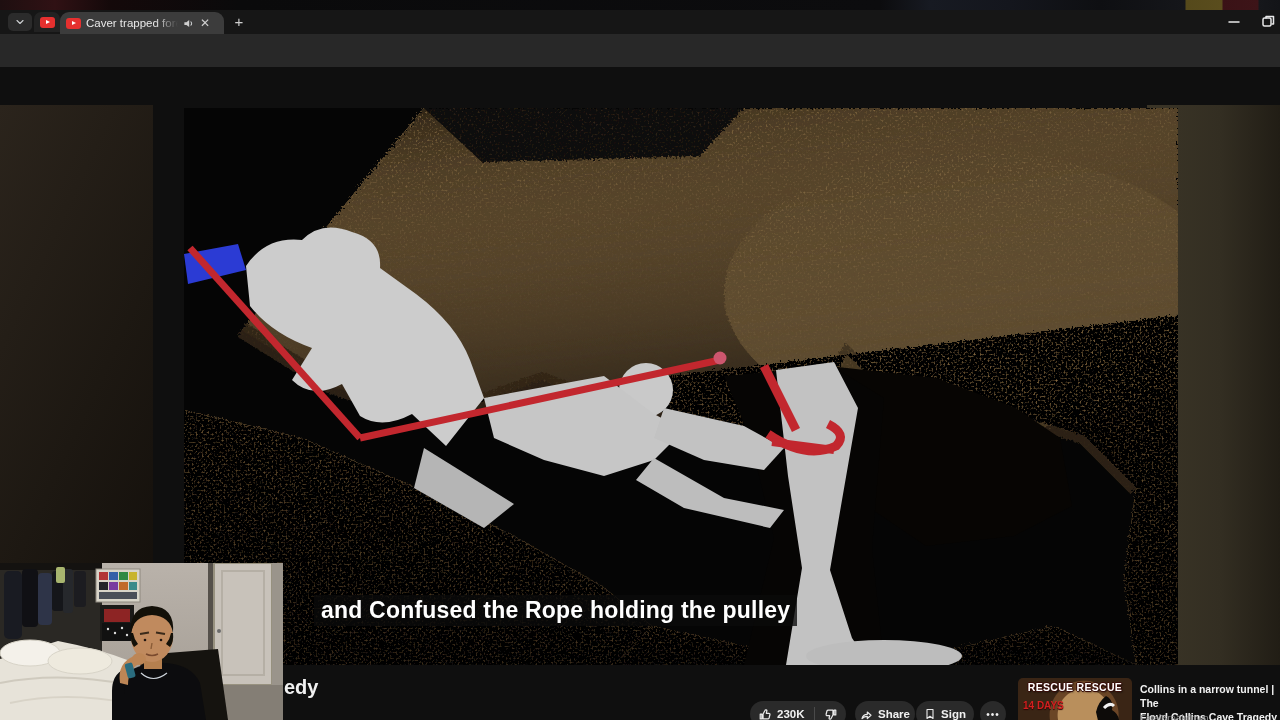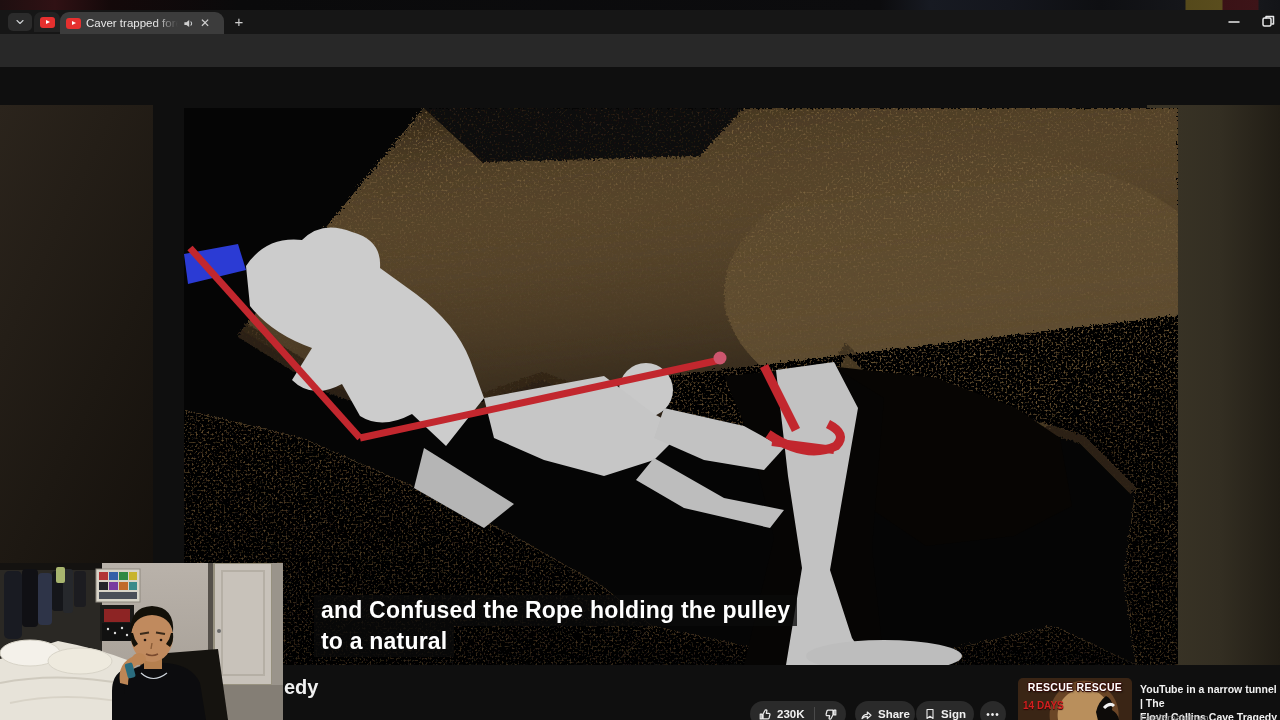--- a/index.html
+++ b/index.html
@@ -329,21 +329,20 @@
       <path d="M176,330 L536,252" stroke-width="7"></path>
       <path d="M580,258 L612,322" stroke-width="9"></path>
       <path d="M584,326 Q622,352 652,338 Q664,326 644,316" stroke-width="9"></path>
       <path d="M588,334 L650,342" stroke-width="8"></path>
     </g>
     <circle cx="536" cy="250" r="6.5" fill="#cc566e"></circle>
   </svg>
 
   <div class="abs caption-wrap">
     <div class="cap-line">and Confused the Rope holding the pulley</div>
-    <div class="cap-line">to a natural</div>
   </div>
 </div>
 
 <div class="abs below"></div>
 <div class="abs vtitle">edy</div>
 
 <div class="abs pill like-pill">
   <div class="like-seg">
     <svg width="13" height="13" viewBox="0 0 16 16">
       <path class="ic-w" d="M1.5 13.5h2v-6h-2zM5 13.5h5.8c.8 0 1.4-.5 1.6-1.2l1-4A1.4 1.4 0 0 0 12 6.5H9l.6-2.6A1.2 1.2 0 0 0 7.3 3L5 7.5z"></path>
@@ -378,21 +377,21 @@
 
 <div class="abs rec-thumb">
   <svg width="114" height="60" viewBox="0 0 114 60" style="position:absolute;left:0;top:0">
     <path d="M88,18 Q96,22 94,32 Q104,38 100,50 L84,60 L78,34 Q80,24 88,18" fill="#0d0b09"></path>
     <path d="M86,30 q6,-6 10,-2" stroke="#f2f2f2" stroke-width="3" fill="none"></path>
   </svg>
   <div class="rec-badge">RESCUE RESCUE</div>
   <div class="rec-days">14 DAYS</div>
 </div>
 <div class="abs rec-title">
-  <div>YouTube in a narrow tunnel | The</div>
+  <div>Collins in a narrow tunnel | The</div>
   <div>Floyd Collins Cave Tragedy</div>
 </div>
 <div class="abs rec-channel">FatalBreakdown</div>
 
 <div class="abs cam">
   <svg width="283" height="157" viewBox="0 0 283 157">
     <defs>
       <linearGradient id="wallg" x1="0" y1="0" x2="0" y2="1">
         <stop offset="0" stop-color="#b9b2aa"></stop>
           <stop offset="1" stop-color="#a29b92"></stop>

